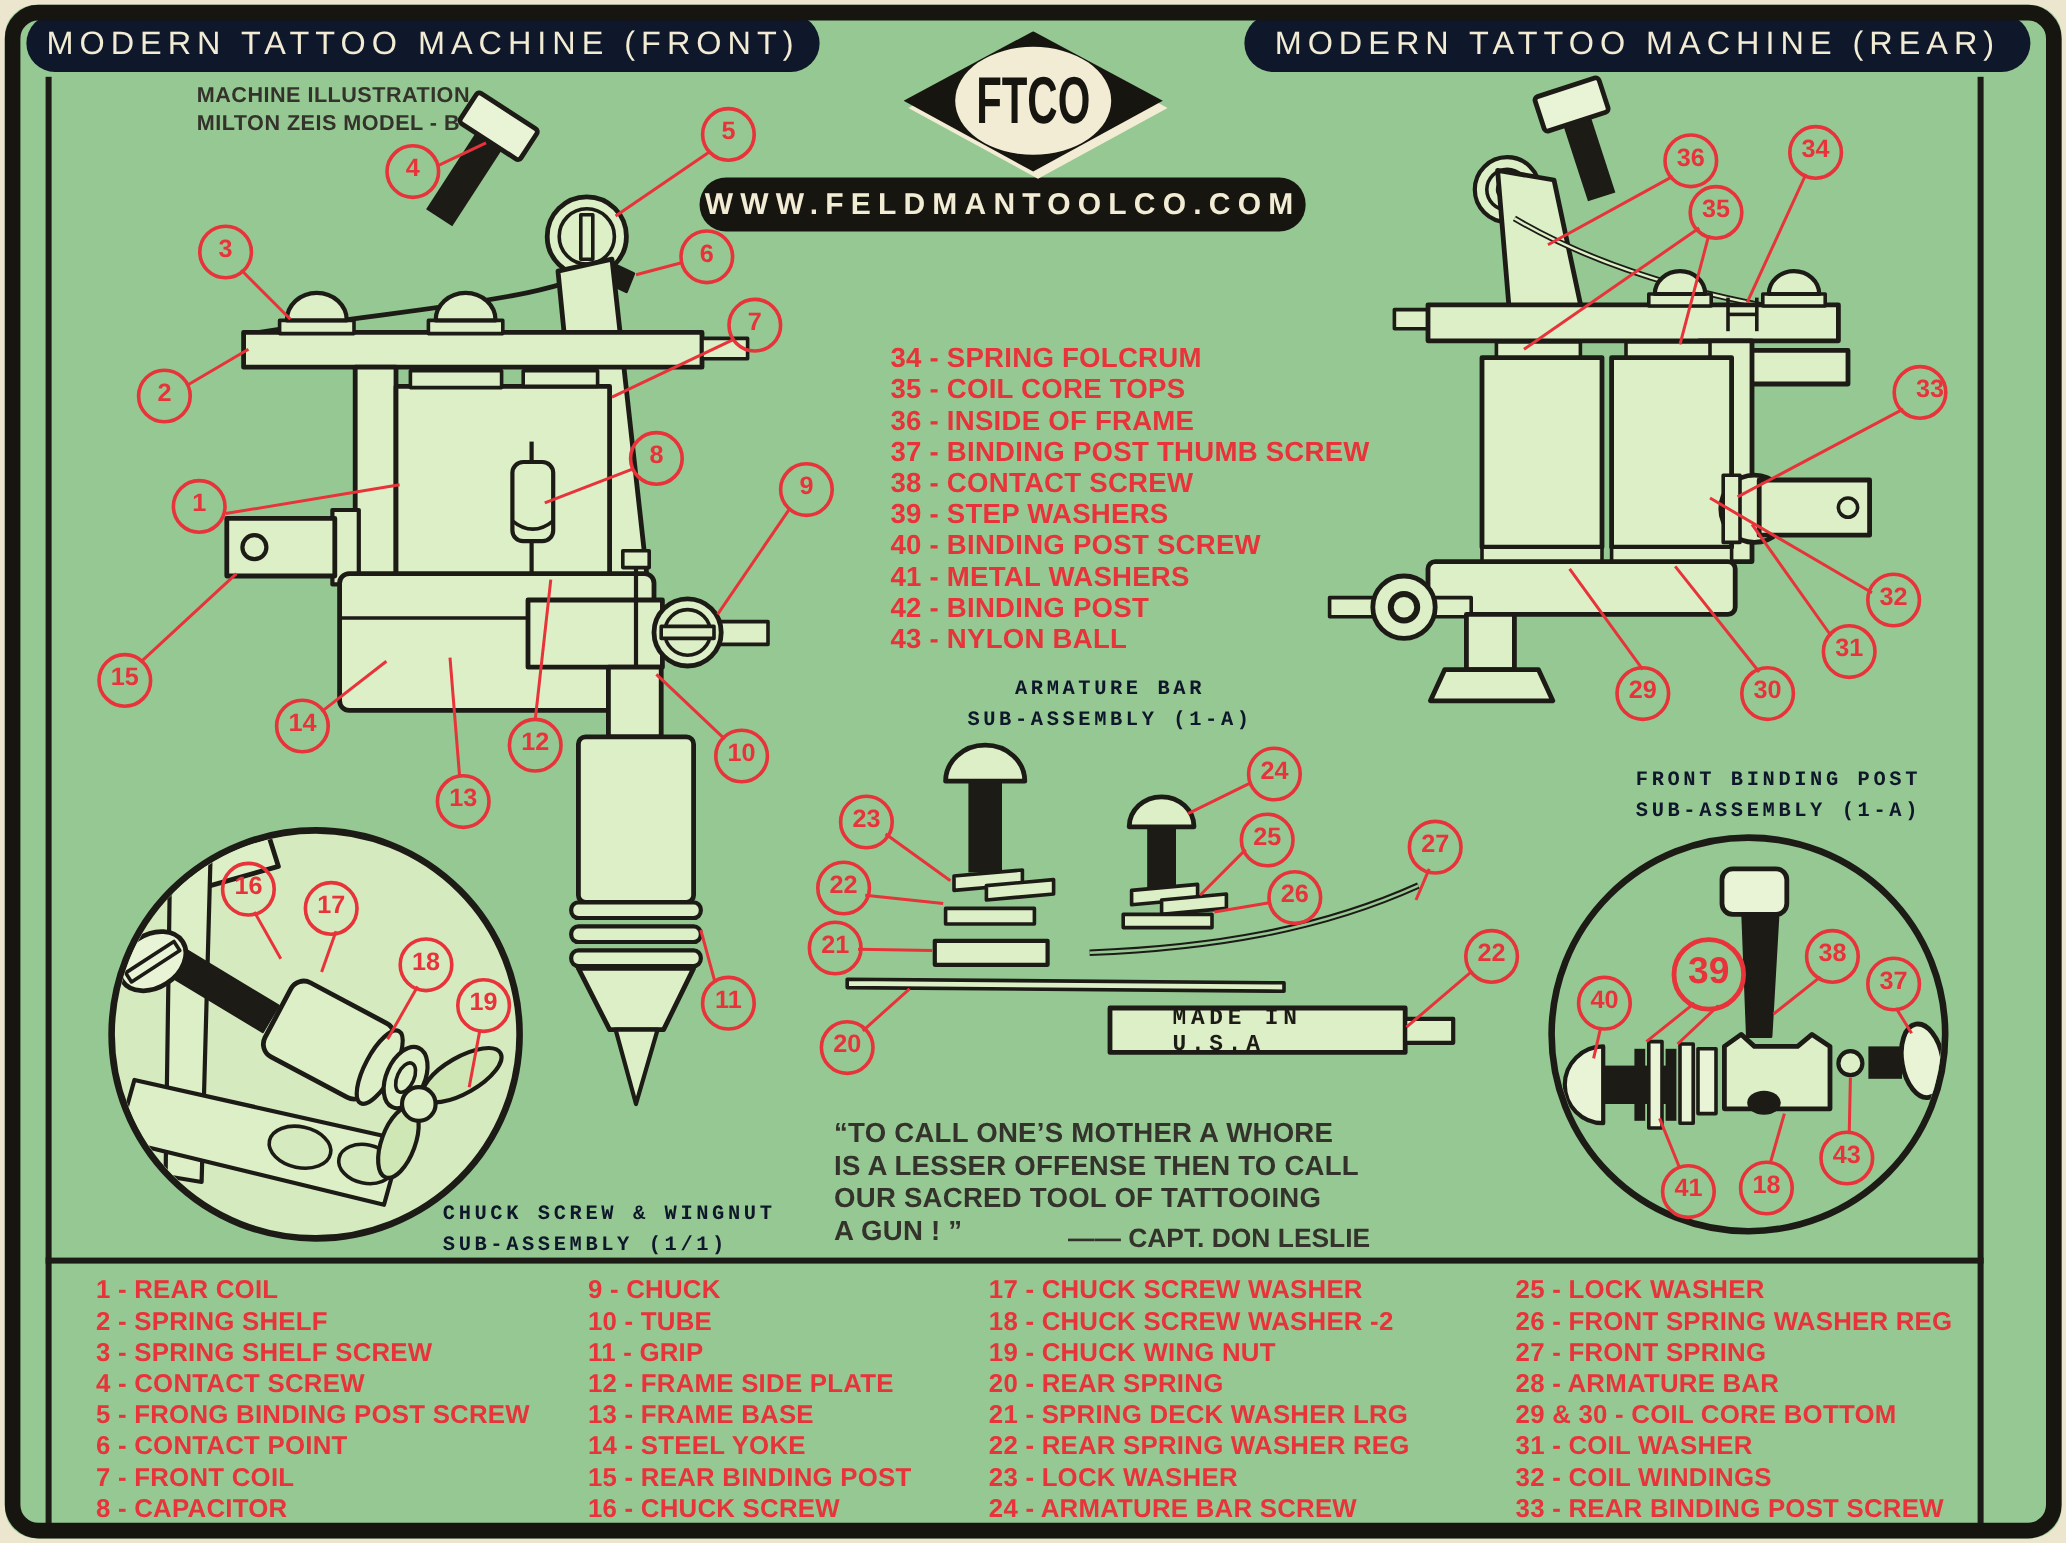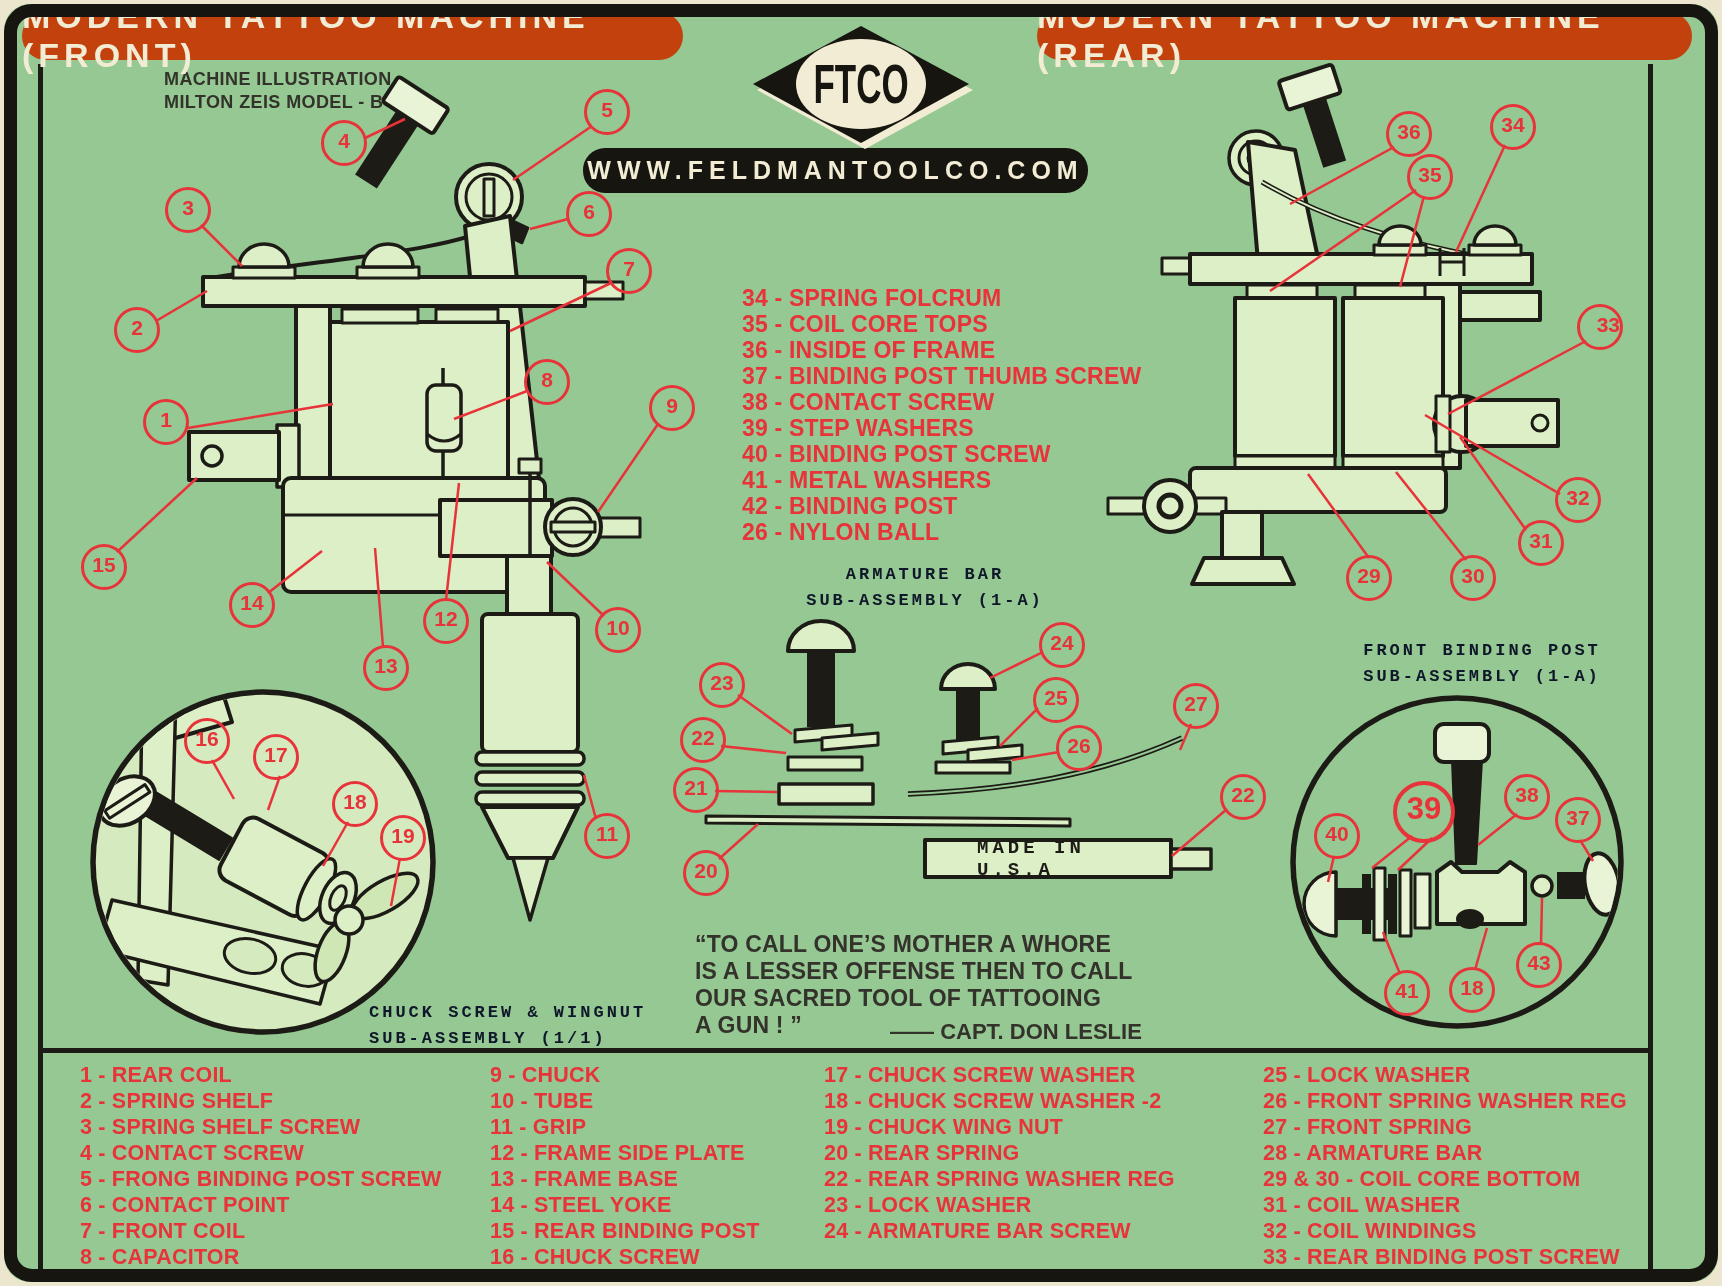--- a/index.html
+++ b/index.html
@@ -2,22 +2,22 @@
 <html><head>
 <meta charset="utf-8">
 <title>Modern Tattoo Machine</title>
 <style>
   html,body{margin:0;padding:0;background:#ece6cf;}
   .poster{position:relative;width:1722px;height:1286px;background:#ece6cf;overflow:hidden;
           font-family:"Liberation Sans",sans-serif;}
   .poster-bg{position:absolute;inset:4px;background:#95c892;border-radius:26px;}
   .poster-border{position:absolute;inset:4px;border:13px solid #171510;border-radius:28px;pointer-events:none;z-index:40;}
   .frame-line{position:absolute;background:#1d1b16;z-index:2;}
-  .banner{position:absolute;top:12px;height:48px;background:#c2410c;border-radius:24px;color:#f2ecd4;
-          display:flex;align-items:center;justify-content:center;font-weight:bold;font-size:34px;
+  .banner{position:absolute;top:12px;height:48px;background:#0f172a;border-radius:24px;color:#f2ecd4;
+          display:flex;align-items:center;justify-content:center;font-weight:normal;font-size:27px;
           letter-spacing:5px;z-index:30;}
   .banner-front{left:22px;width:661px;}
   .banner-rear{left:1037px;width:655px;}
   .website{position:absolute;left:583px;top:148px;width:505px;height:45px;background:#171510;border-radius:22px;
            color:#f2ecd4;display:flex;align-items:center;justify-content:center;font-weight:bold;font-size:25px;
            letter-spacing:6px;z-index:30;}
   .logo{position:absolute;left:753px;top:26px;z-index:31;}
   .credit{position:absolute;left:164px;top:68px;font-weight:bold;font-size:18px;line-height:23px;
           color:#33322b;letter-spacing:.4px;z-index:10;}
   .art{position:absolute;left:0;top:0;z-index:5;}
@@ -379,21 +379,21 @@
   <div class="mid-list" id="mid-list">
       <div class="pl-item">34 - SPRING FOLCRUM</div>
       <div class="pl-item">35 - COIL CORE TOPS</div>
       <div class="pl-item">36 - INSIDE OF FRAME</div>
       <div class="pl-item">37 - BINDING POST THUMB SCREW</div>
       <div class="pl-item">38 - CONTACT SCREW</div>
       <div class="pl-item">39 - STEP WASHERS</div>
       <div class="pl-item">40 - BINDING POST SCREW</div>
       <div class="pl-item">41 - METAL WASHERS</div>
       <div class="pl-item">42 - BINDING POST</div>
-      <div class="pl-item">26 - NYLON BALL</div>
+      <div class="pl-item">43 - NYLON BALL</div>
     </div>
 
   <div class="mono-label mono-center" style="left:925px;top:562px;">
     <div>ARMATURE BAR</div>
     <div>SUB-ASSEMBLY (1-A)</div>
   </div>
   <div class="mono-label mono-center" style="left:1462px;top:638px;margin-left:20px;">
     <div>FRONT BINDING POST</div>
     <div>SUB-ASSEMBLY (1-A)</div>
   </div>
@@ -433,20 +433,21 @@
       <div class="pl-item">13 - FRAME BASE</div>
       <div class="pl-item">14 - STEEL YOKE</div>
       <div class="pl-item">15 - REAR BINDING POST</div>
       <div class="pl-item">16 - CHUCK SCREW</div>
     </div>
   <div class="pl-col" style="left:824px;">
       <div class="pl-item">17 - CHUCK SCREW WASHER</div>
       <div class="pl-item">18 - CHUCK SCREW WASHER -2</div>
       <div class="pl-item">19 - CHUCK WING NUT</div>
       <div class="pl-item">20 - REAR SPRING</div>
+      <div class="pl-item">21 - SPRING DECK WASHER LRG</div>
       <div class="pl-item">22 - REAR SPRING WASHER REG</div>
       <div class="pl-item">23 - LOCK WASHER</div>
       <div class="pl-item">24 - ARMATURE BAR SCREW</div>
     </div>
   <div class="pl-col" style="left:1263px;">
       <div class="pl-item">25 - LOCK WASHER</div>
       <div class="pl-item">26 - FRONT SPRING WASHER REG</div>
       <div class="pl-item">27 - FRONT SPRING</div>
       <div class="pl-item">28 - ARMATURE BAR</div>
       <div class="pl-item">29 &amp; 30 - COIL CORE BOTTOM</div>

